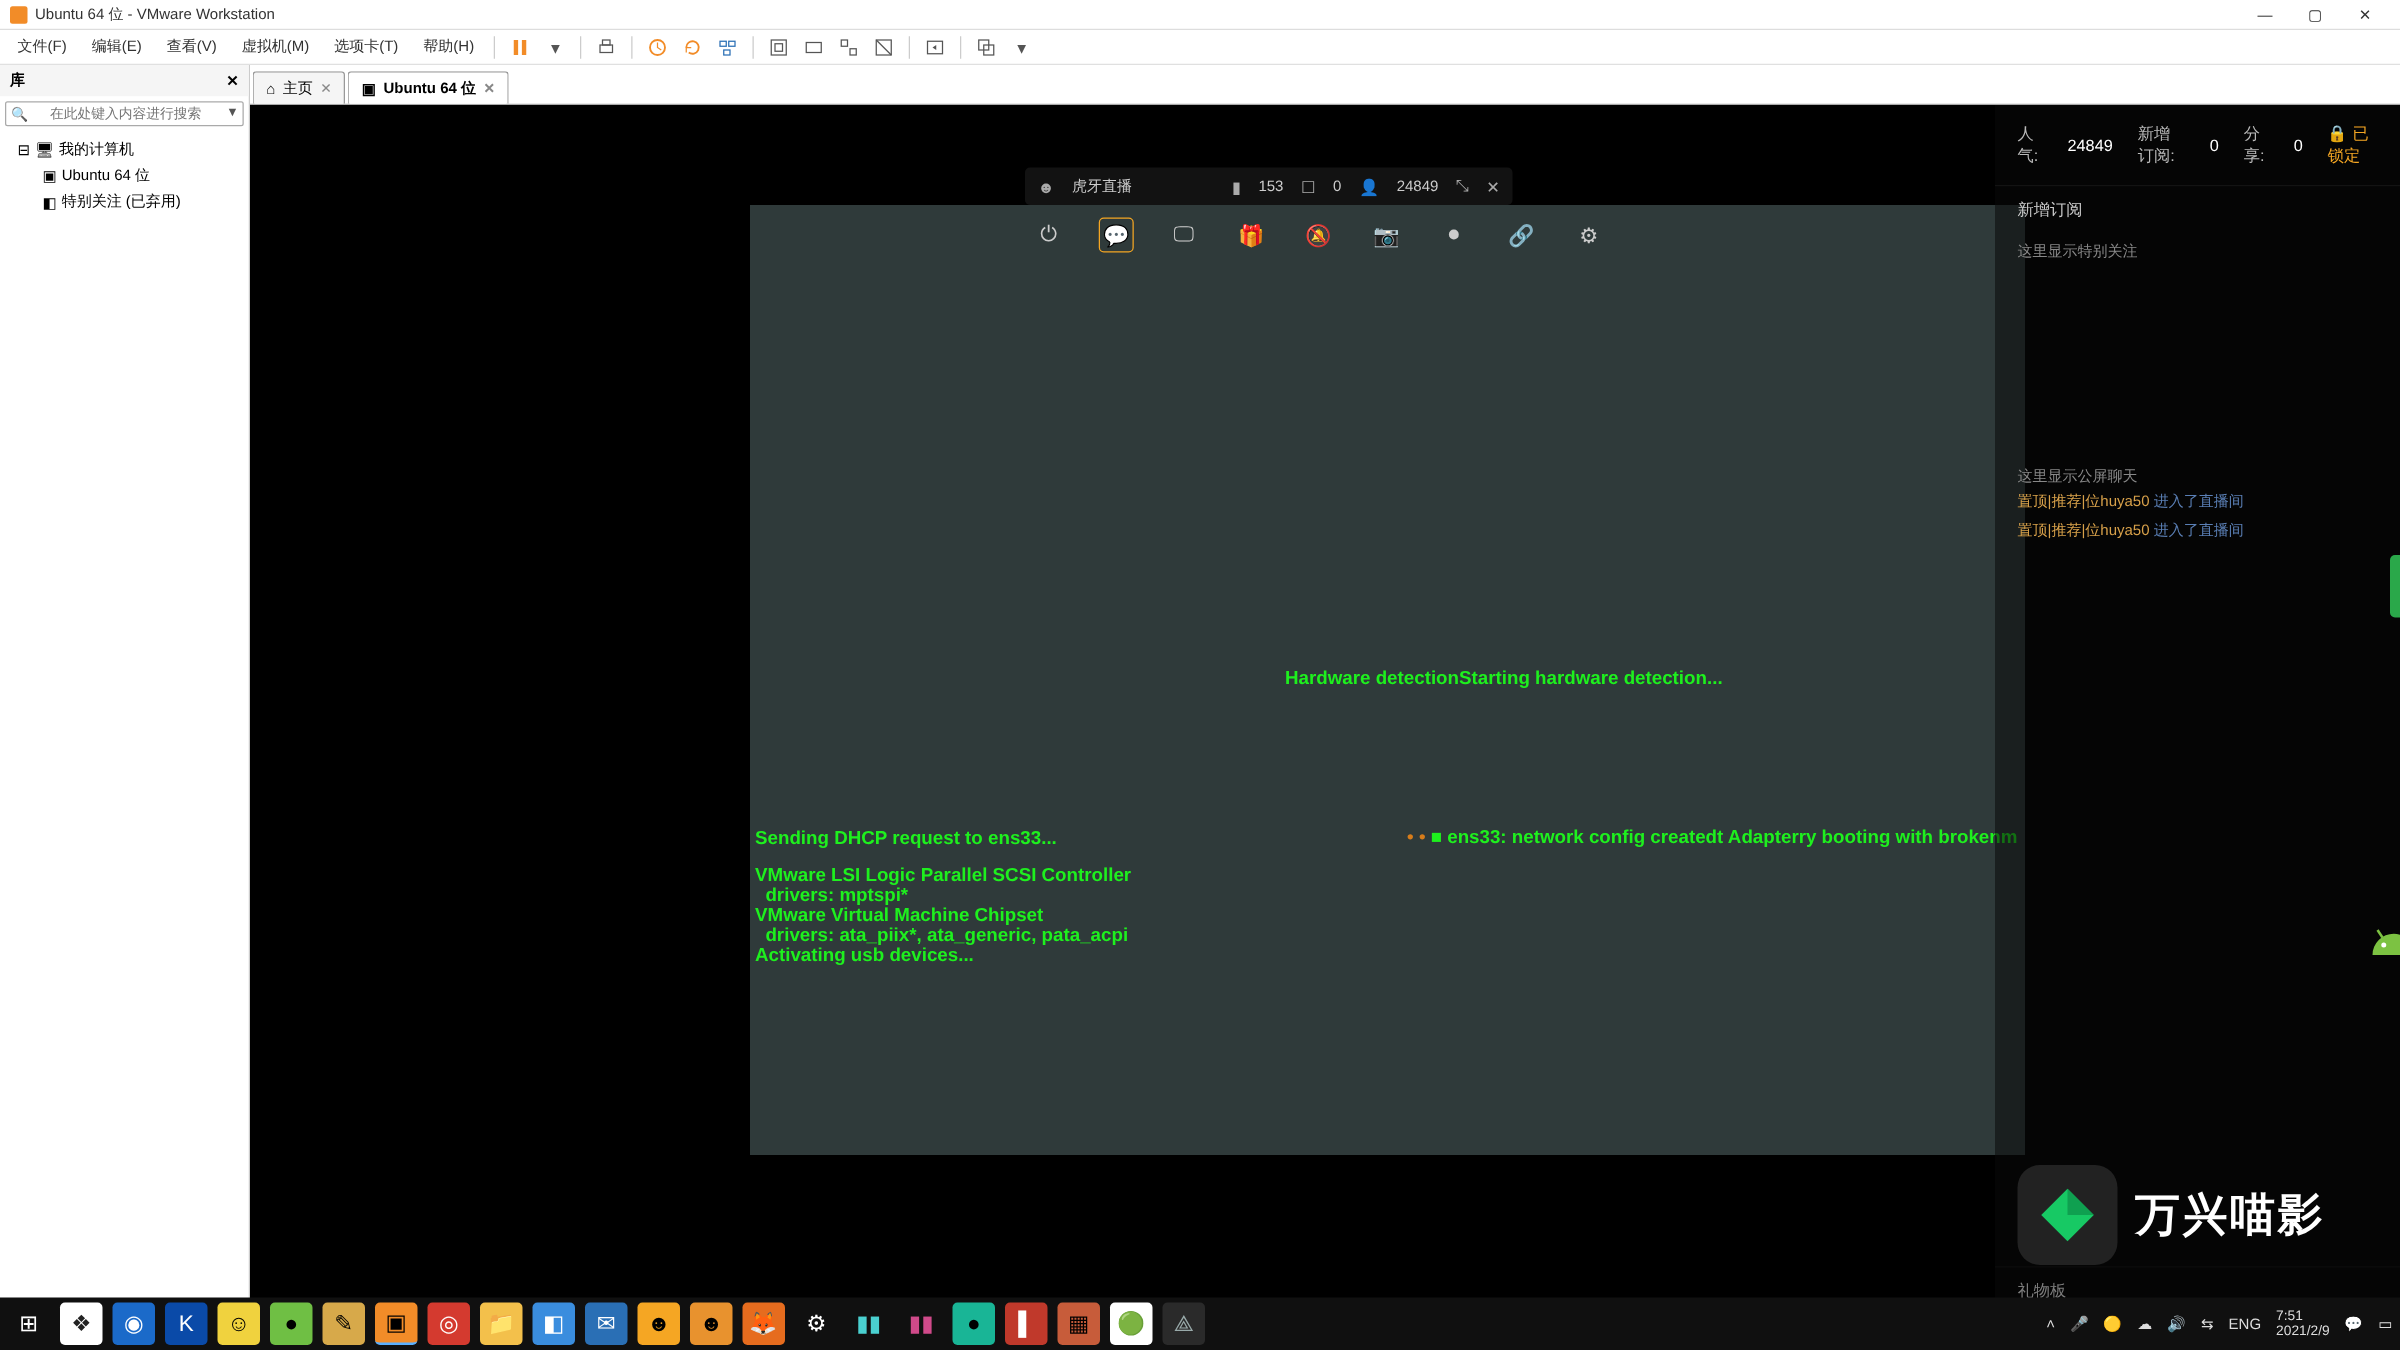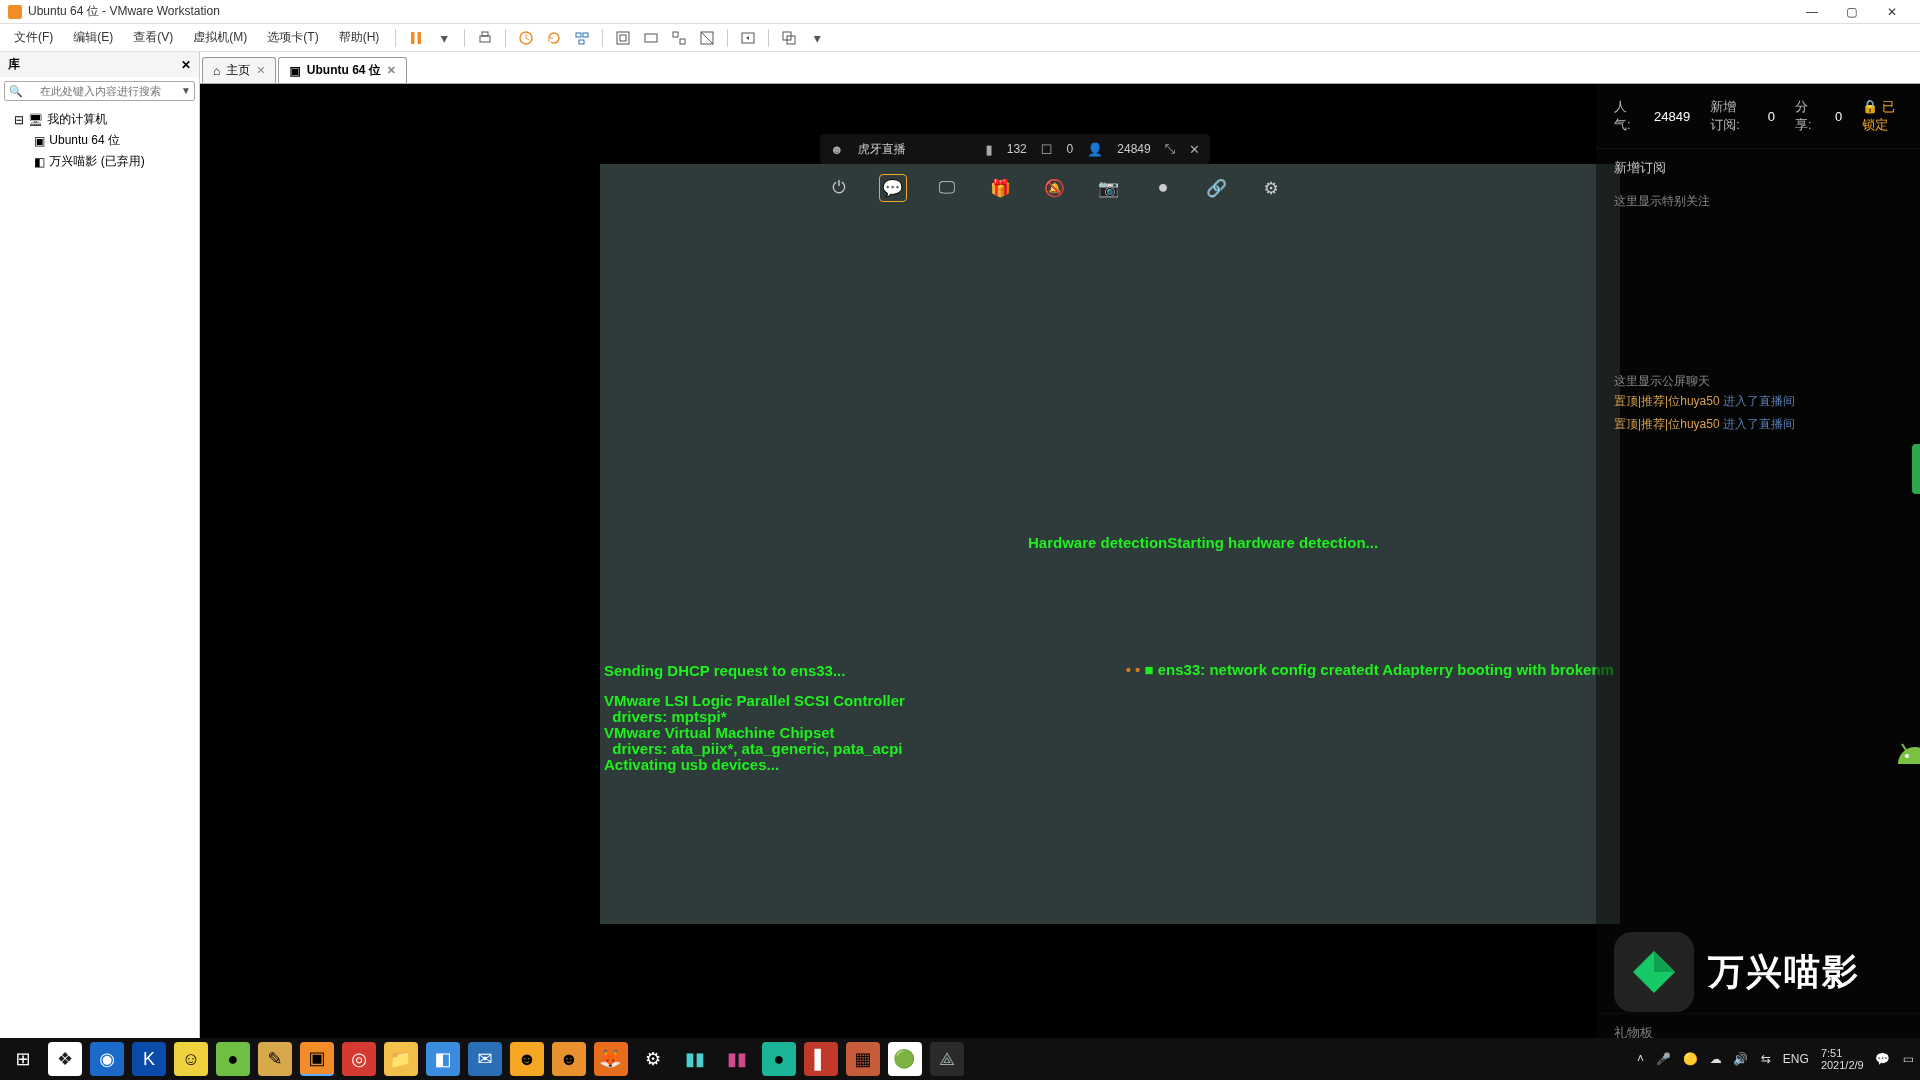--- a/index.html
+++ b/index.html
@@ -209,21 +209,21 @@
         <span>⊟</span>
         <span>🖥</span>
         <span>我的计算机</span>
       </div>
       <div class="tree-item child">
         <span>▣</span>
         <span>Ubuntu 64 位</span>
       </div>
       <div class="tree-item child">
         <span>◧</span>
-        <span>万兴喵影 (已弃用)</span>
+        <span>特别关注 (已弃用)</span>
       </div>
     </div>
   </div>
 
   <div class="right-col">
     <div class="tabs-row" style="background:#fff;">
       <div class="tab">
         <span>⌂</span>
         <span>主页</span>
         <span class="close-x">✕</span>
@@ -248,21 +248,21 @@
         <div class="line" style="left:4px; top:560px;">VMware Virtual Machine Chipset</div>
         <div class="line" style="left:4px; top:576px;">  drivers: ata_piix*, ata_generic, pata_acpi</div>
         <div class="line" style="left:4px; top:592px;">Activating usb devices...</div>
       </div>
 
       <div class="stream-bar">
         <span class="ico">☻</span>
         <span>虎牙直播</span>
         <span class="sp"></span>
         <span class="ico">▮</span>
-        <span>132</span>
+        <span>153</span>
         <span class="ico">☐</span>
         <span>0</span>
         <span class="ico">👤</span>
         <span>24849</span>
         <span class="ico" style="cursor:pointer">⤡</span>
         <span class="ico" style="cursor:pointer">✕</span>
       </div>
 
       <div class="stream-ctrl">
         <div class="cbtn">⏻</div>

